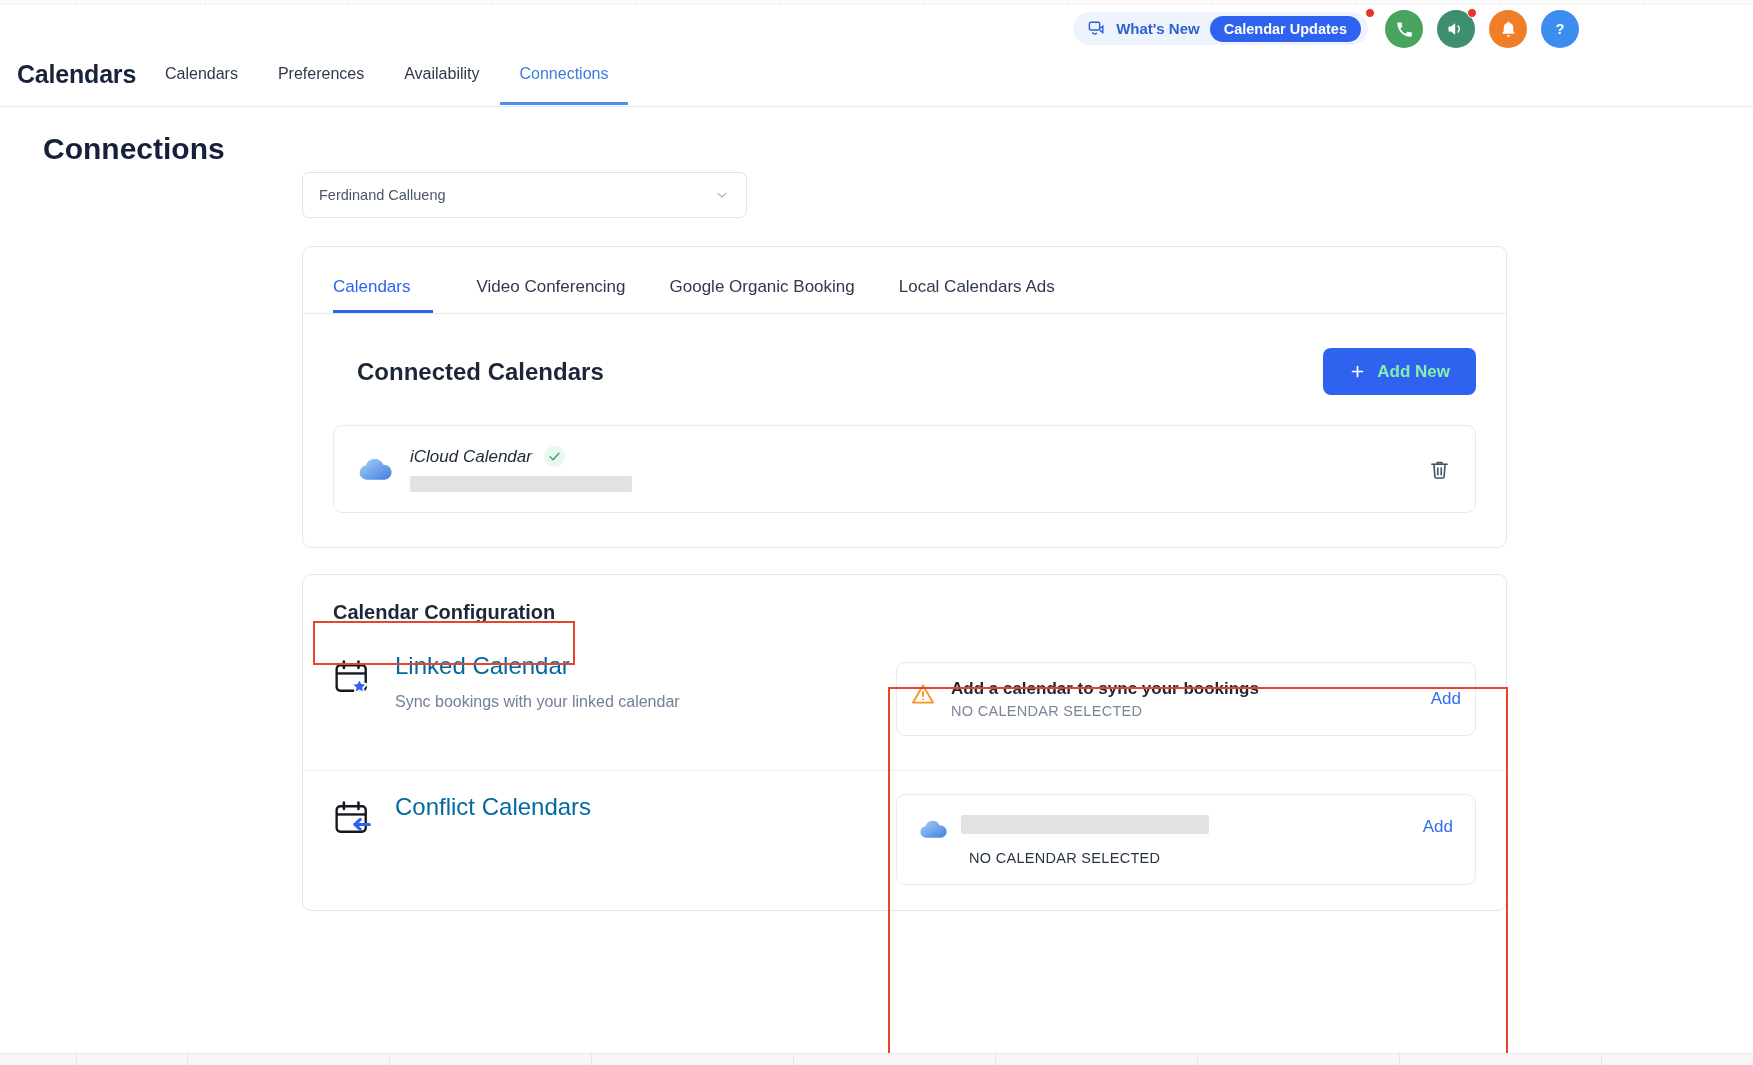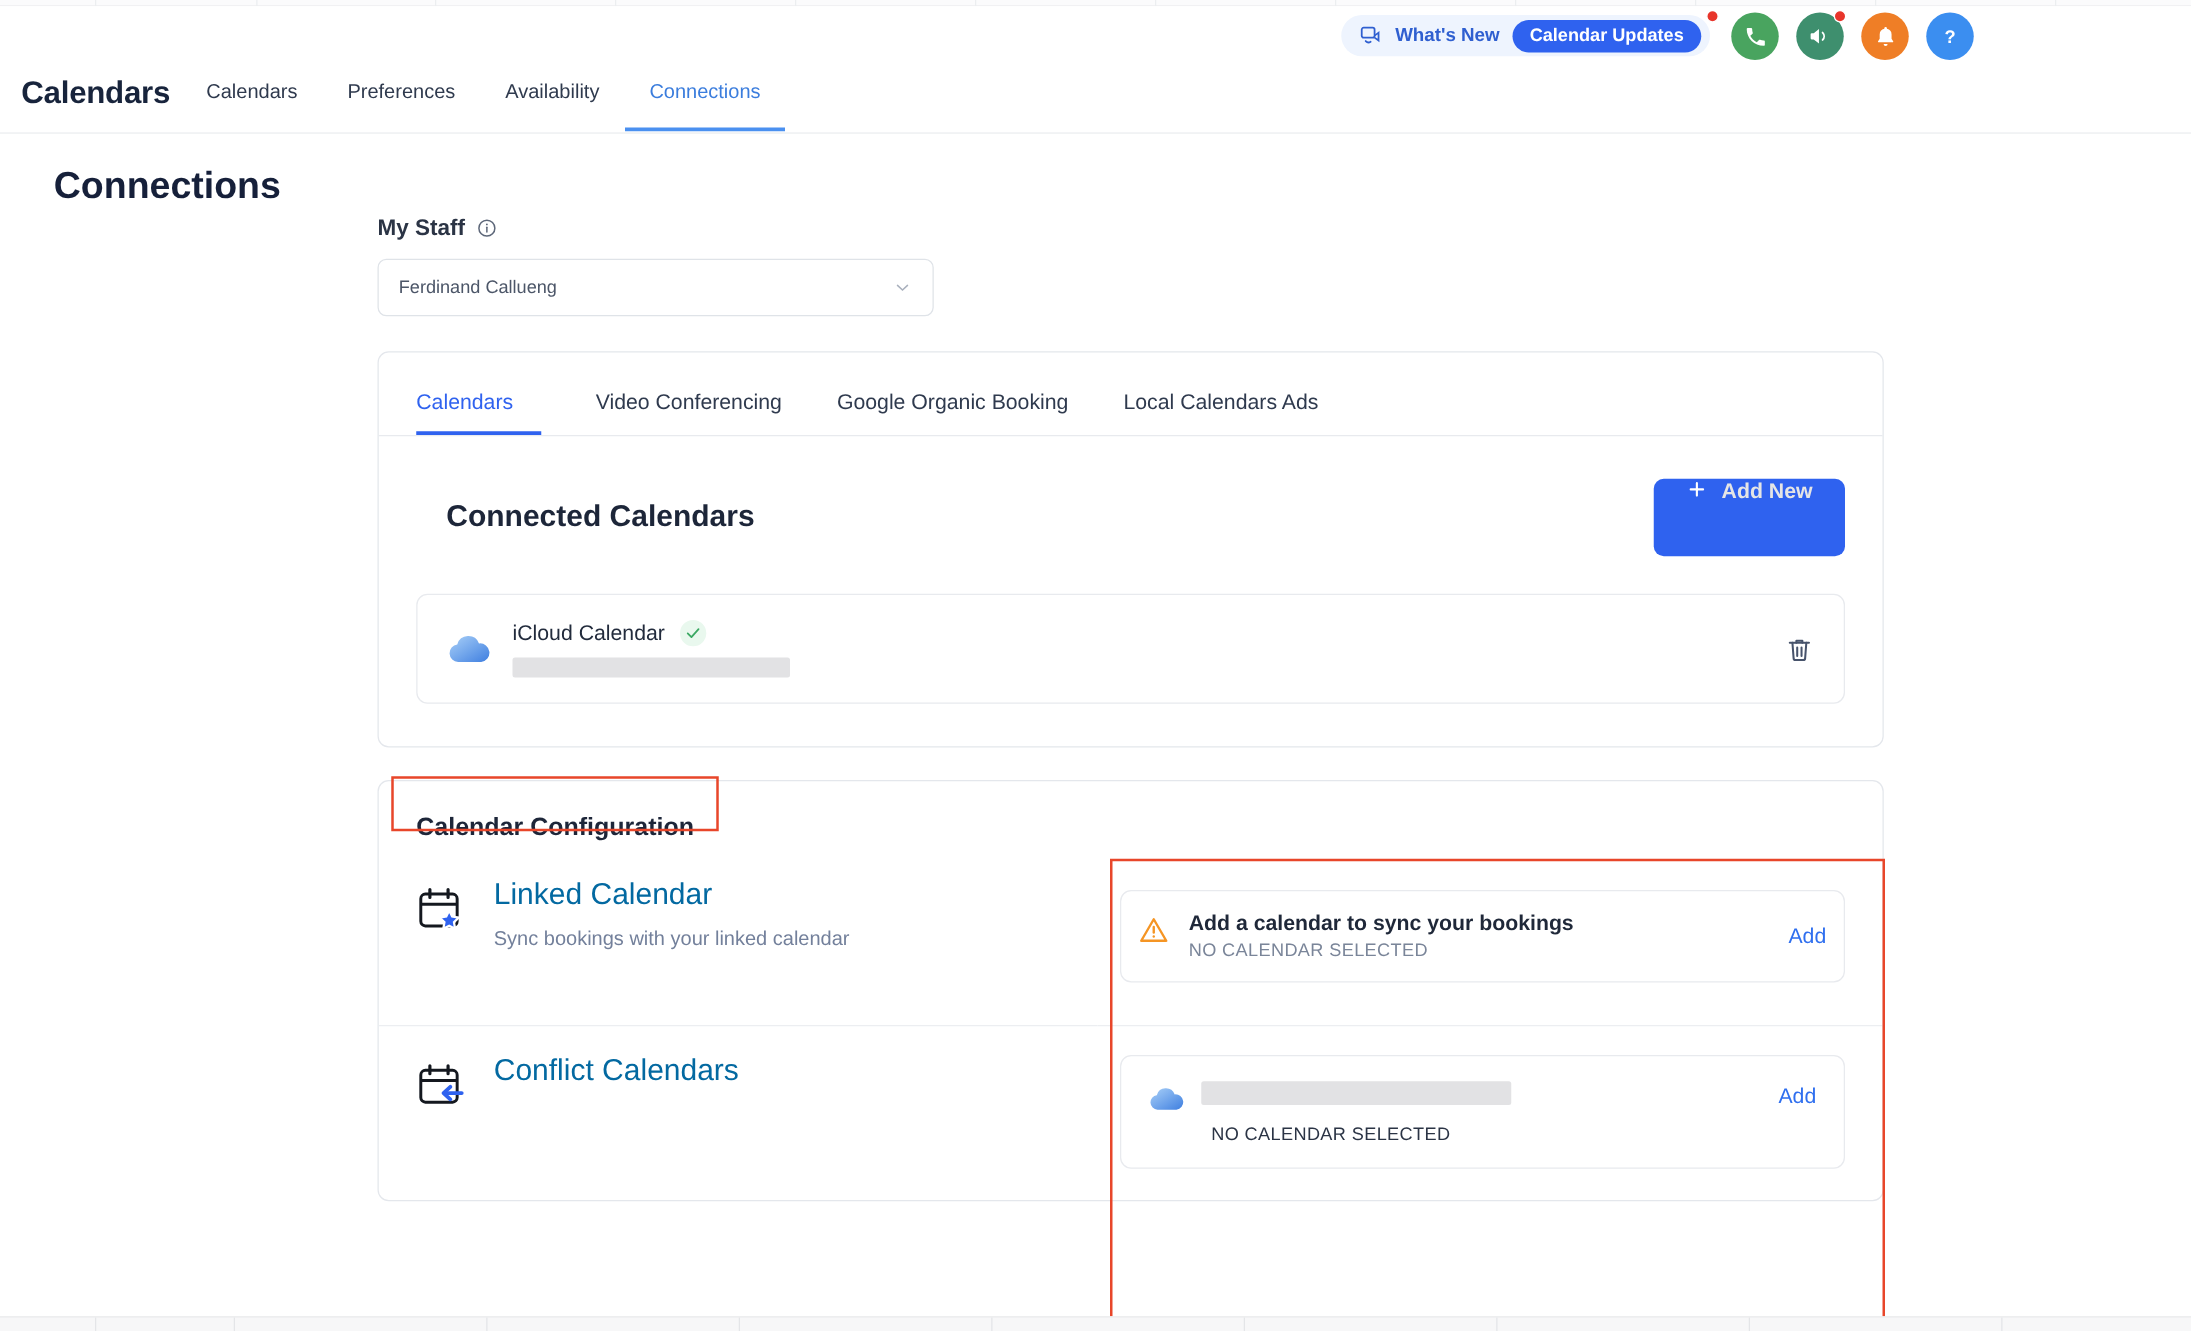--- a/index.html
+++ b/index.html
@@ -95,32 +95,32 @@
   .inner-tab:first-child { padding-left: 0; margin-right: 22px; }
   .inner-tab.active { color: #2f62ef; border-bottom: 3px solid #2f62ef; }
 
   .section-head {
     display: flex; align-items: center; justify-content: space-between;
     padding: 34px 30px 0 30px;
   }
   .section-title { font-size: 24px; font-weight: bold; color: #1d2639; margin-left: 24px; }
 
   .btn-primary {
-    background: #2f62ef; color: #e5e5e5; border: none; border-radius: 8px;
-    height: 62px; padding: 0 26px; font-size: 17px; font-weight: bold;
-    display: flex; align-items: flex-start; gap: 11px; cursor: pointer;
+    background: #2f62ef; color: #86efac; border: none; border-radius: 8px;
+    height: 47px; padding: 0 26px; font-size: 17px; font-weight: bold;
+    display: flex; align-items: center; gap: 11px; cursor: pointer;
     font-family: "Liberation Sans", sans-serif;
   }
 
   .conn-row {
     margin: 30px 30px 34px 30px; border: 1px solid #e8eaee; border-radius: 9px;
     height: 88px; display: flex; align-items: center; padding: 0 24px; justify-content: space-between;
   }
   .conn-left { display: flex; align-items: center; gap: 18px; }
-  .conn-text { display: flex; flex-direction: column; gap: 9px; }
+  .conn-text { display: flex; flex-direction: column; gap: 9px; font-style: italic; }
   .conn-name-row { display: flex; align-items: center; gap: 12px; }
   .conn-name { font-size: 17px; color: #222b3c; }
   .check-badge {
     width: 21px; height: 21px; border-radius: 50%; background: #e9f8ee;
     display: flex; align-items: center; justify-content: center;
   }
   .redact-bar { background: #e2e2e4; border-radius: 2px; }
 
   
   .cfg-title { font-size: 20px; font-weight: bold; color: #1d2639; padding: 26px 0 0 0; }
@@ -225,30 +225,20 @@
     </svg>
   </div>
 </div>
 
 <div class="page">
 
   <div class="page-title">Connections</div>
 
   <div class="content">
 
-    <div class="field-label-row">
-      <span class="field-label">My Staff</span>
-      <span style="display:flex">
-        <svg width="17" height="17" viewBox="0 0 24 24" fill="none" stroke="#5d6779" stroke-width="1.7">
-          <circle cx="12" cy="12" r="9"></circle>
-          <path d="M12 11v5.5" stroke-linecap="round"></path>
-          <circle cx="12" cy="7.8" r="1.05" fill="#5d6779" stroke="none"></circle>
-        </svg>
-      </span>
-    </div>
 
     <div class="select-box">
       <span class="select-value">Ferdinand Callueng</span>
       <span style="display:flex">
         <svg width="16" height="16" viewBox="0 0 24 24" fill="none" stroke="#a9b0bd" stroke-width="1.8" stroke-linecap="round">
           <path d="M6 9.5l6 5.5 6-5.5"></path>
         </svg>
       </span>
     </div>
 

